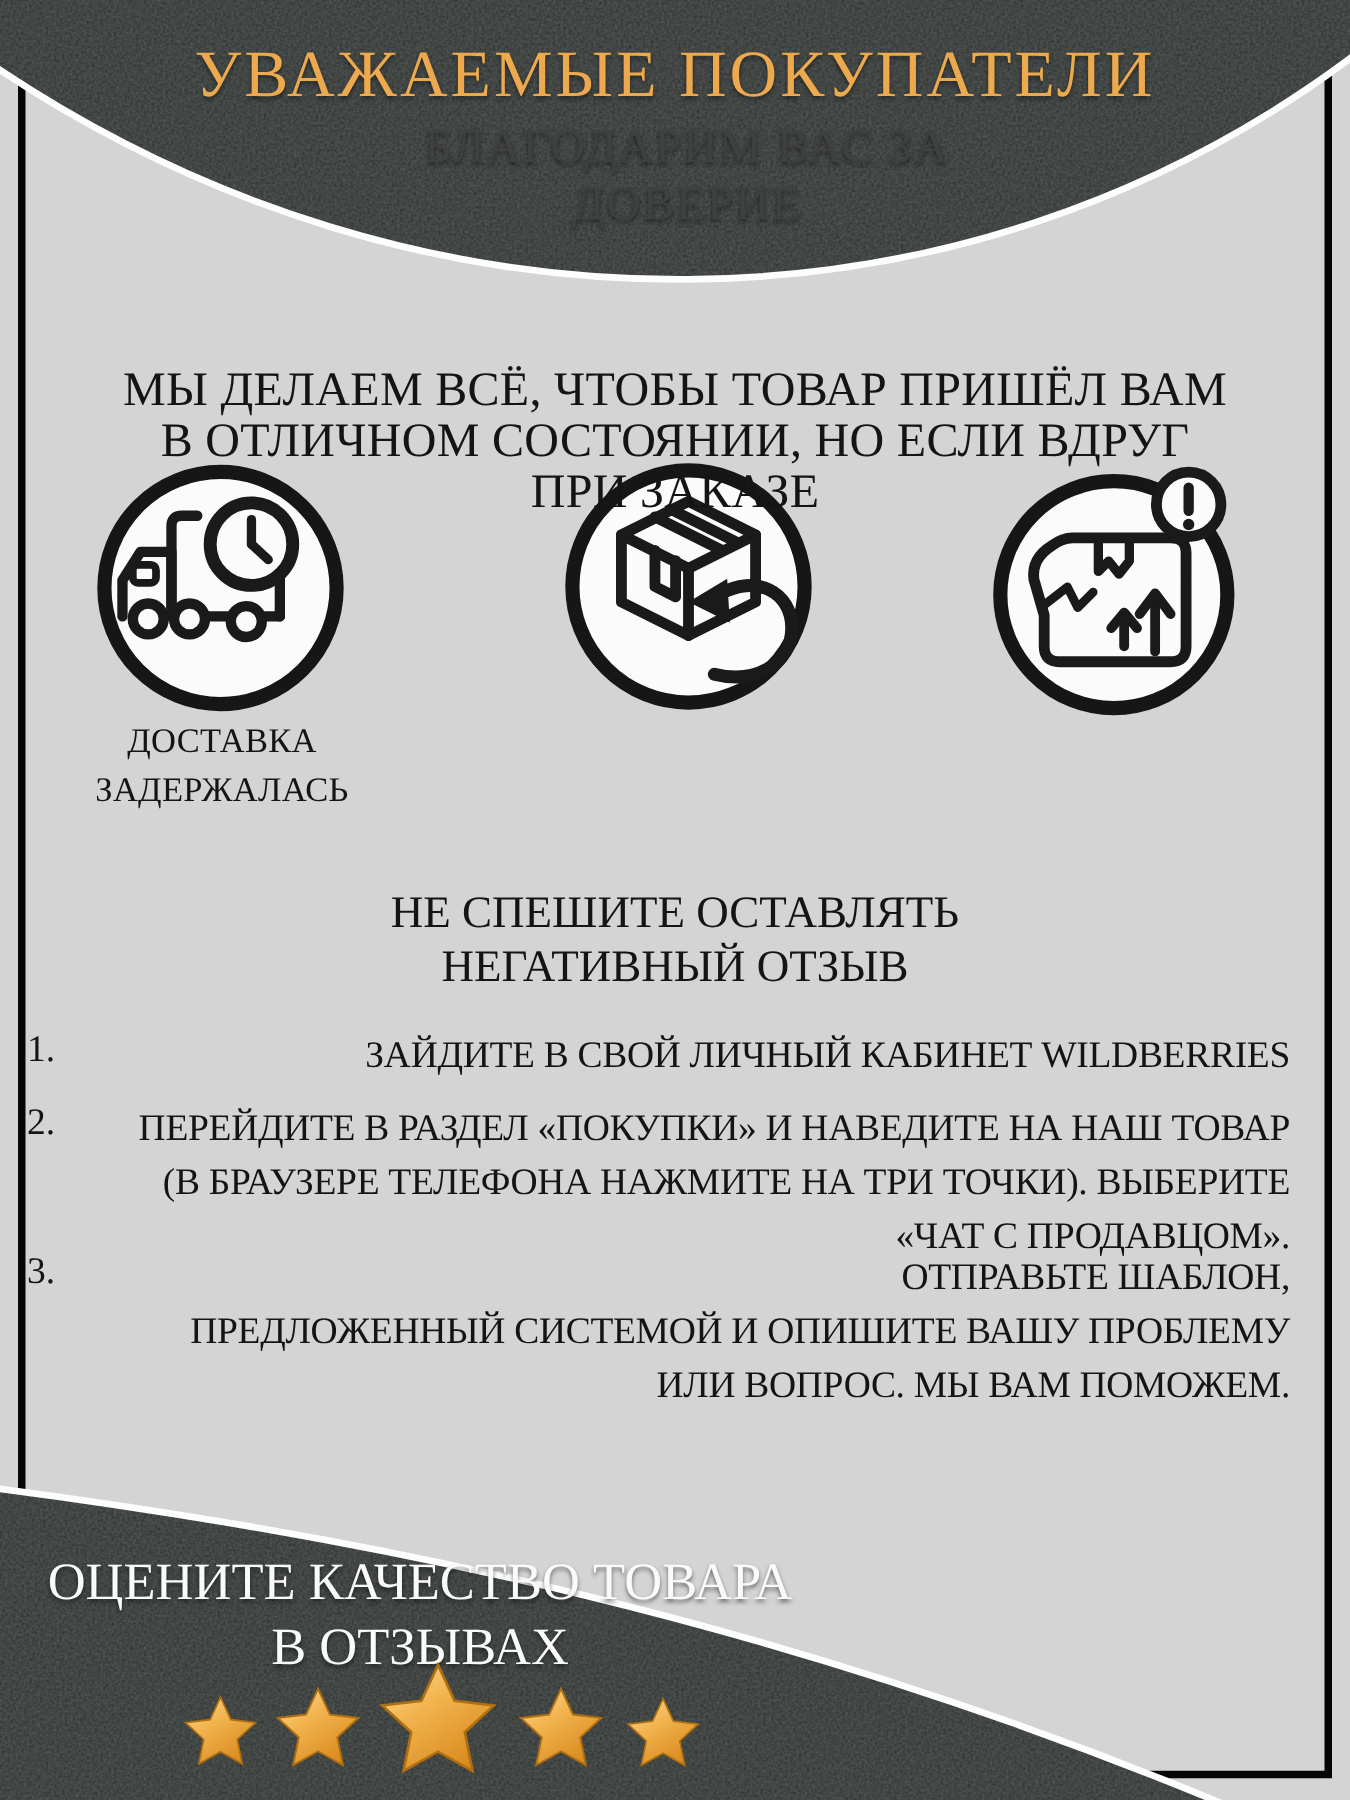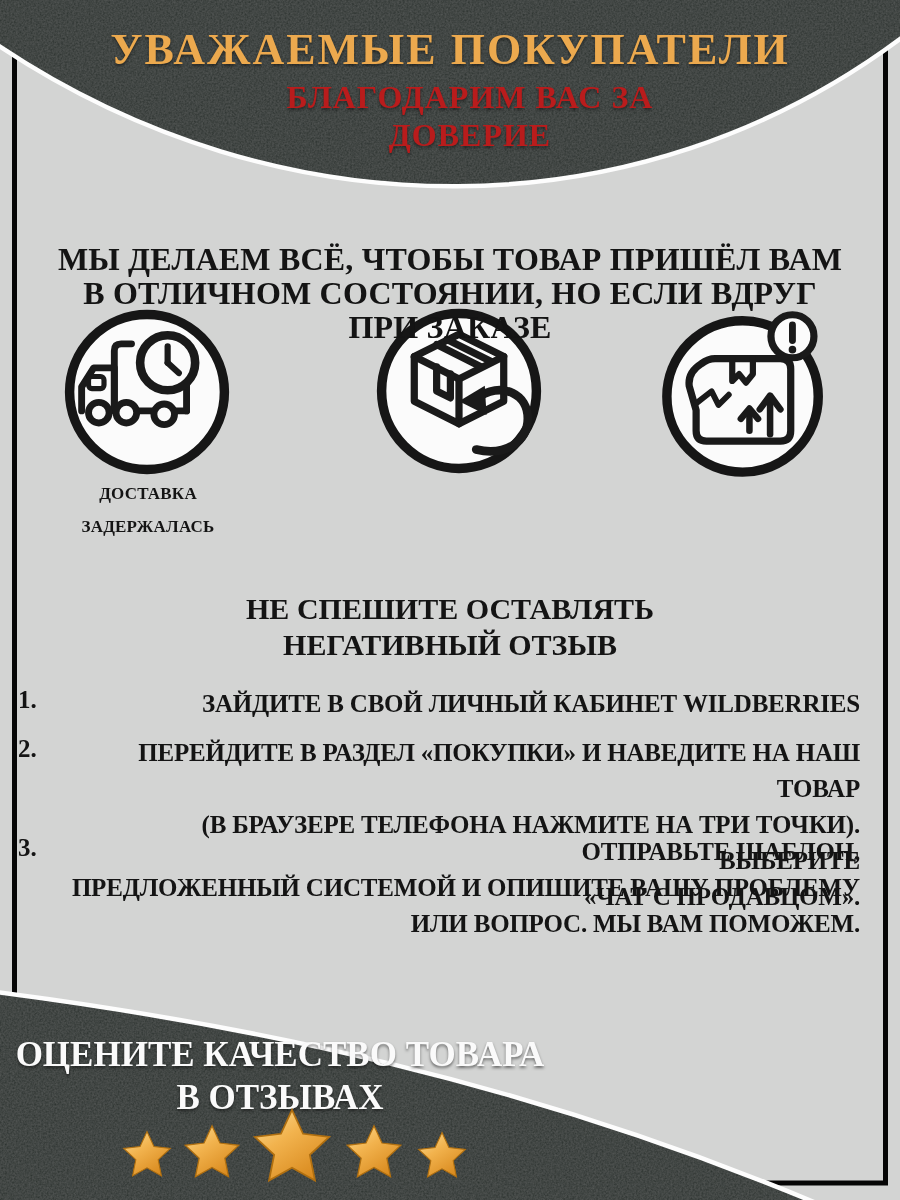--- a/index.html
+++ b/index.html
@@ -1,26 +1,26 @@
 <!DOCTYPE html>
 <html><head>
 <meta charset="utf-8">
 <style>
   html,body{margin:0;padding:0;}
   .canvas{position:relative;width:900px;height:1200px;background:#d3d4d3;overflow:hidden;
-          font-family:"Liberation Serif","DejaVu Serif",serif;font-weight:700;}
+          font-family:"Liberation Serif","DejaVu Serif",serif;font-weight:400;}
   .bg{position:absolute;left:0;top:0;z-index:0;}
   .txt{position:absolute;z-index:3;white-space:pre-line;text-align:center;color:#141414;}
   .hdr-title{left:0;top:24px;width:900px;font-size:44px;line-height:52px;color:#ECA94E;letter-spacing:2px;
              text-shadow:0 2px 3px rgba(0,0,0,.45);}
-  .hdr-sub{left:40px;top:78px;width:860px;font-size:32px;line-height:38px;color:#b91c1c;letter-spacing:1px;
+  .hdr-sub{left:28px;top:78px;width:860px;font-size:32px;line-height:38px;color:#404040;letter-spacing:1px;
            text-shadow:0 2px 3px rgba(0,0,0,.45);}
   .intro{left:0;top:194px;width:900px;font-size:32px;line-height:34px;letter-spacing:.2px;margin-top:48px;}
   .icon-wrap{position:absolute;z-index:2;}
-  .lbl{font-size:17px;line-height:33px;letter-spacing:.2px;}
+  .lbl{font-size:23px;line-height:33px;letter-spacing:.2px;}
   .lbl1{left:28px;top:477px;width:240px;}
   .lbl2{left:320px;top:477px;width:280px;}
   .lbl3{left:625px;top:486px;width:242px;}
   .heading{left:150px;top:591px;width:600px;font-size:30px;line-height:36px;}
   .step{position:absolute;z-index:3;color:#141414;}
   .step .num{position:absolute;left:0;top:0;font-size:25px;}
   .step .body{position:absolute;left:42px;top:0;width:800px;font-size:25px;line-height:36px;
               letter-spacing:-.2px;white-space:pre-line;text-align:right;}
   .step1{left:18px;top:686px;}
   .step2{left:18px;top:735px;}

